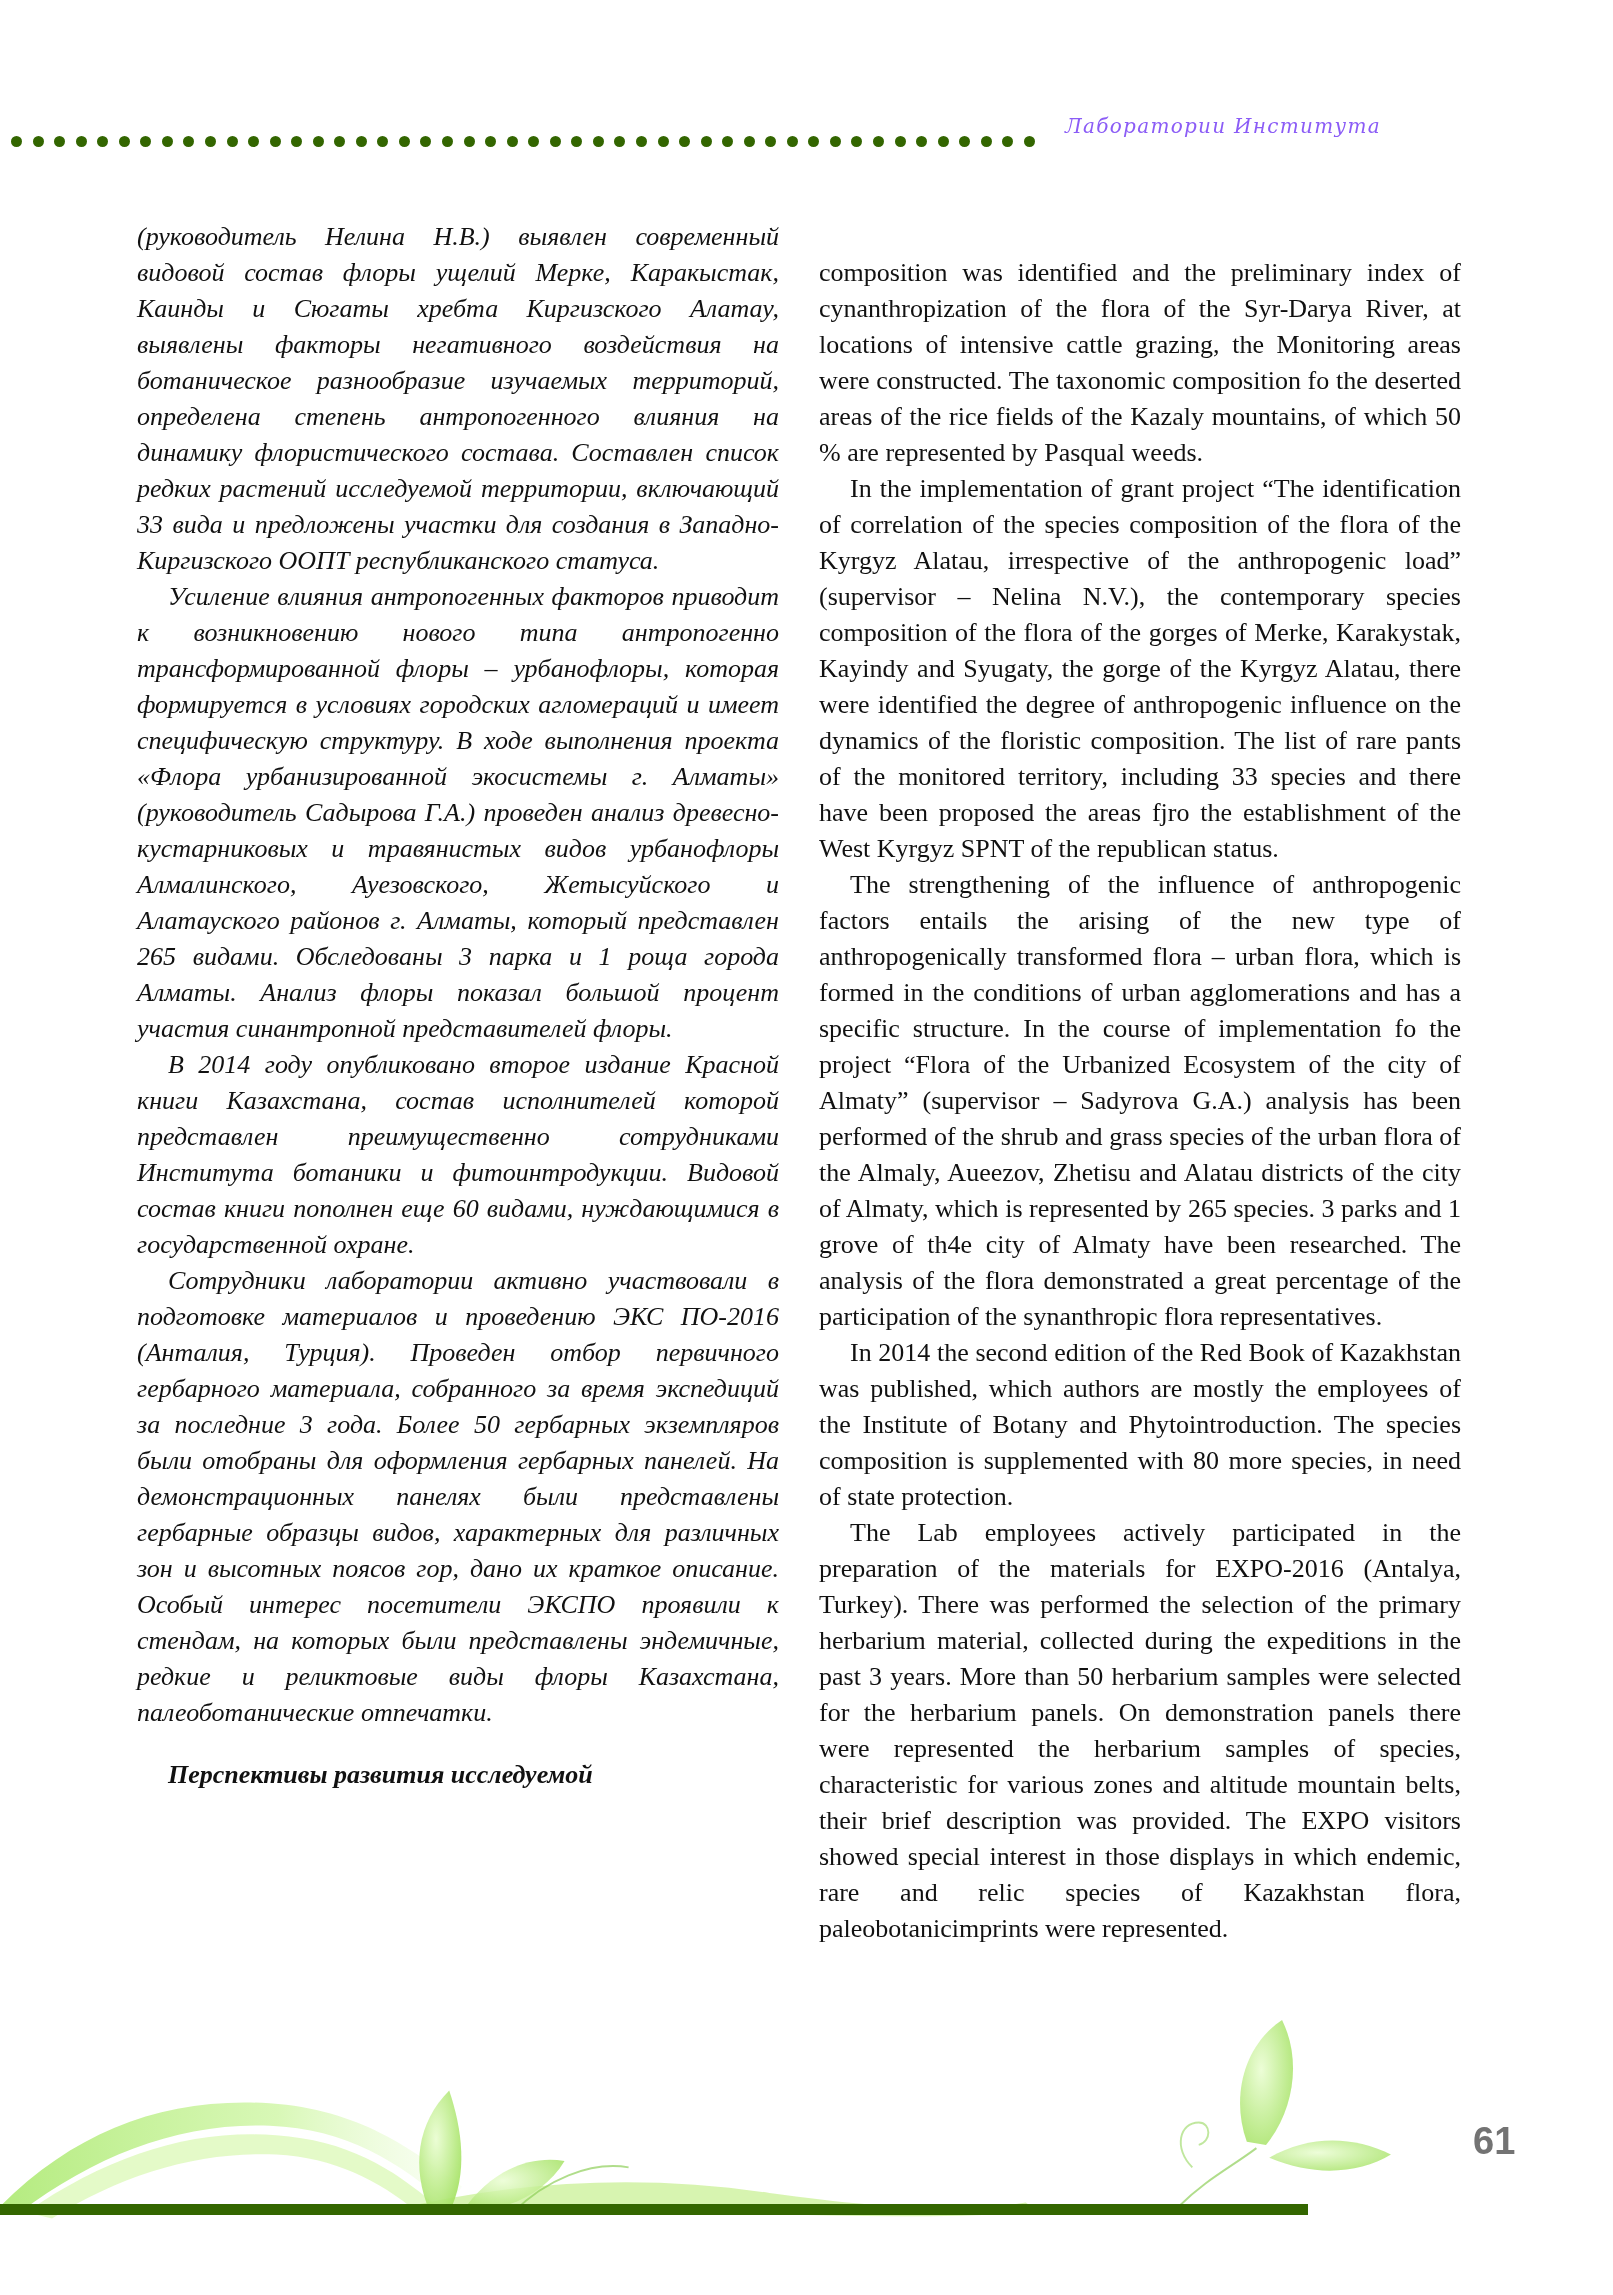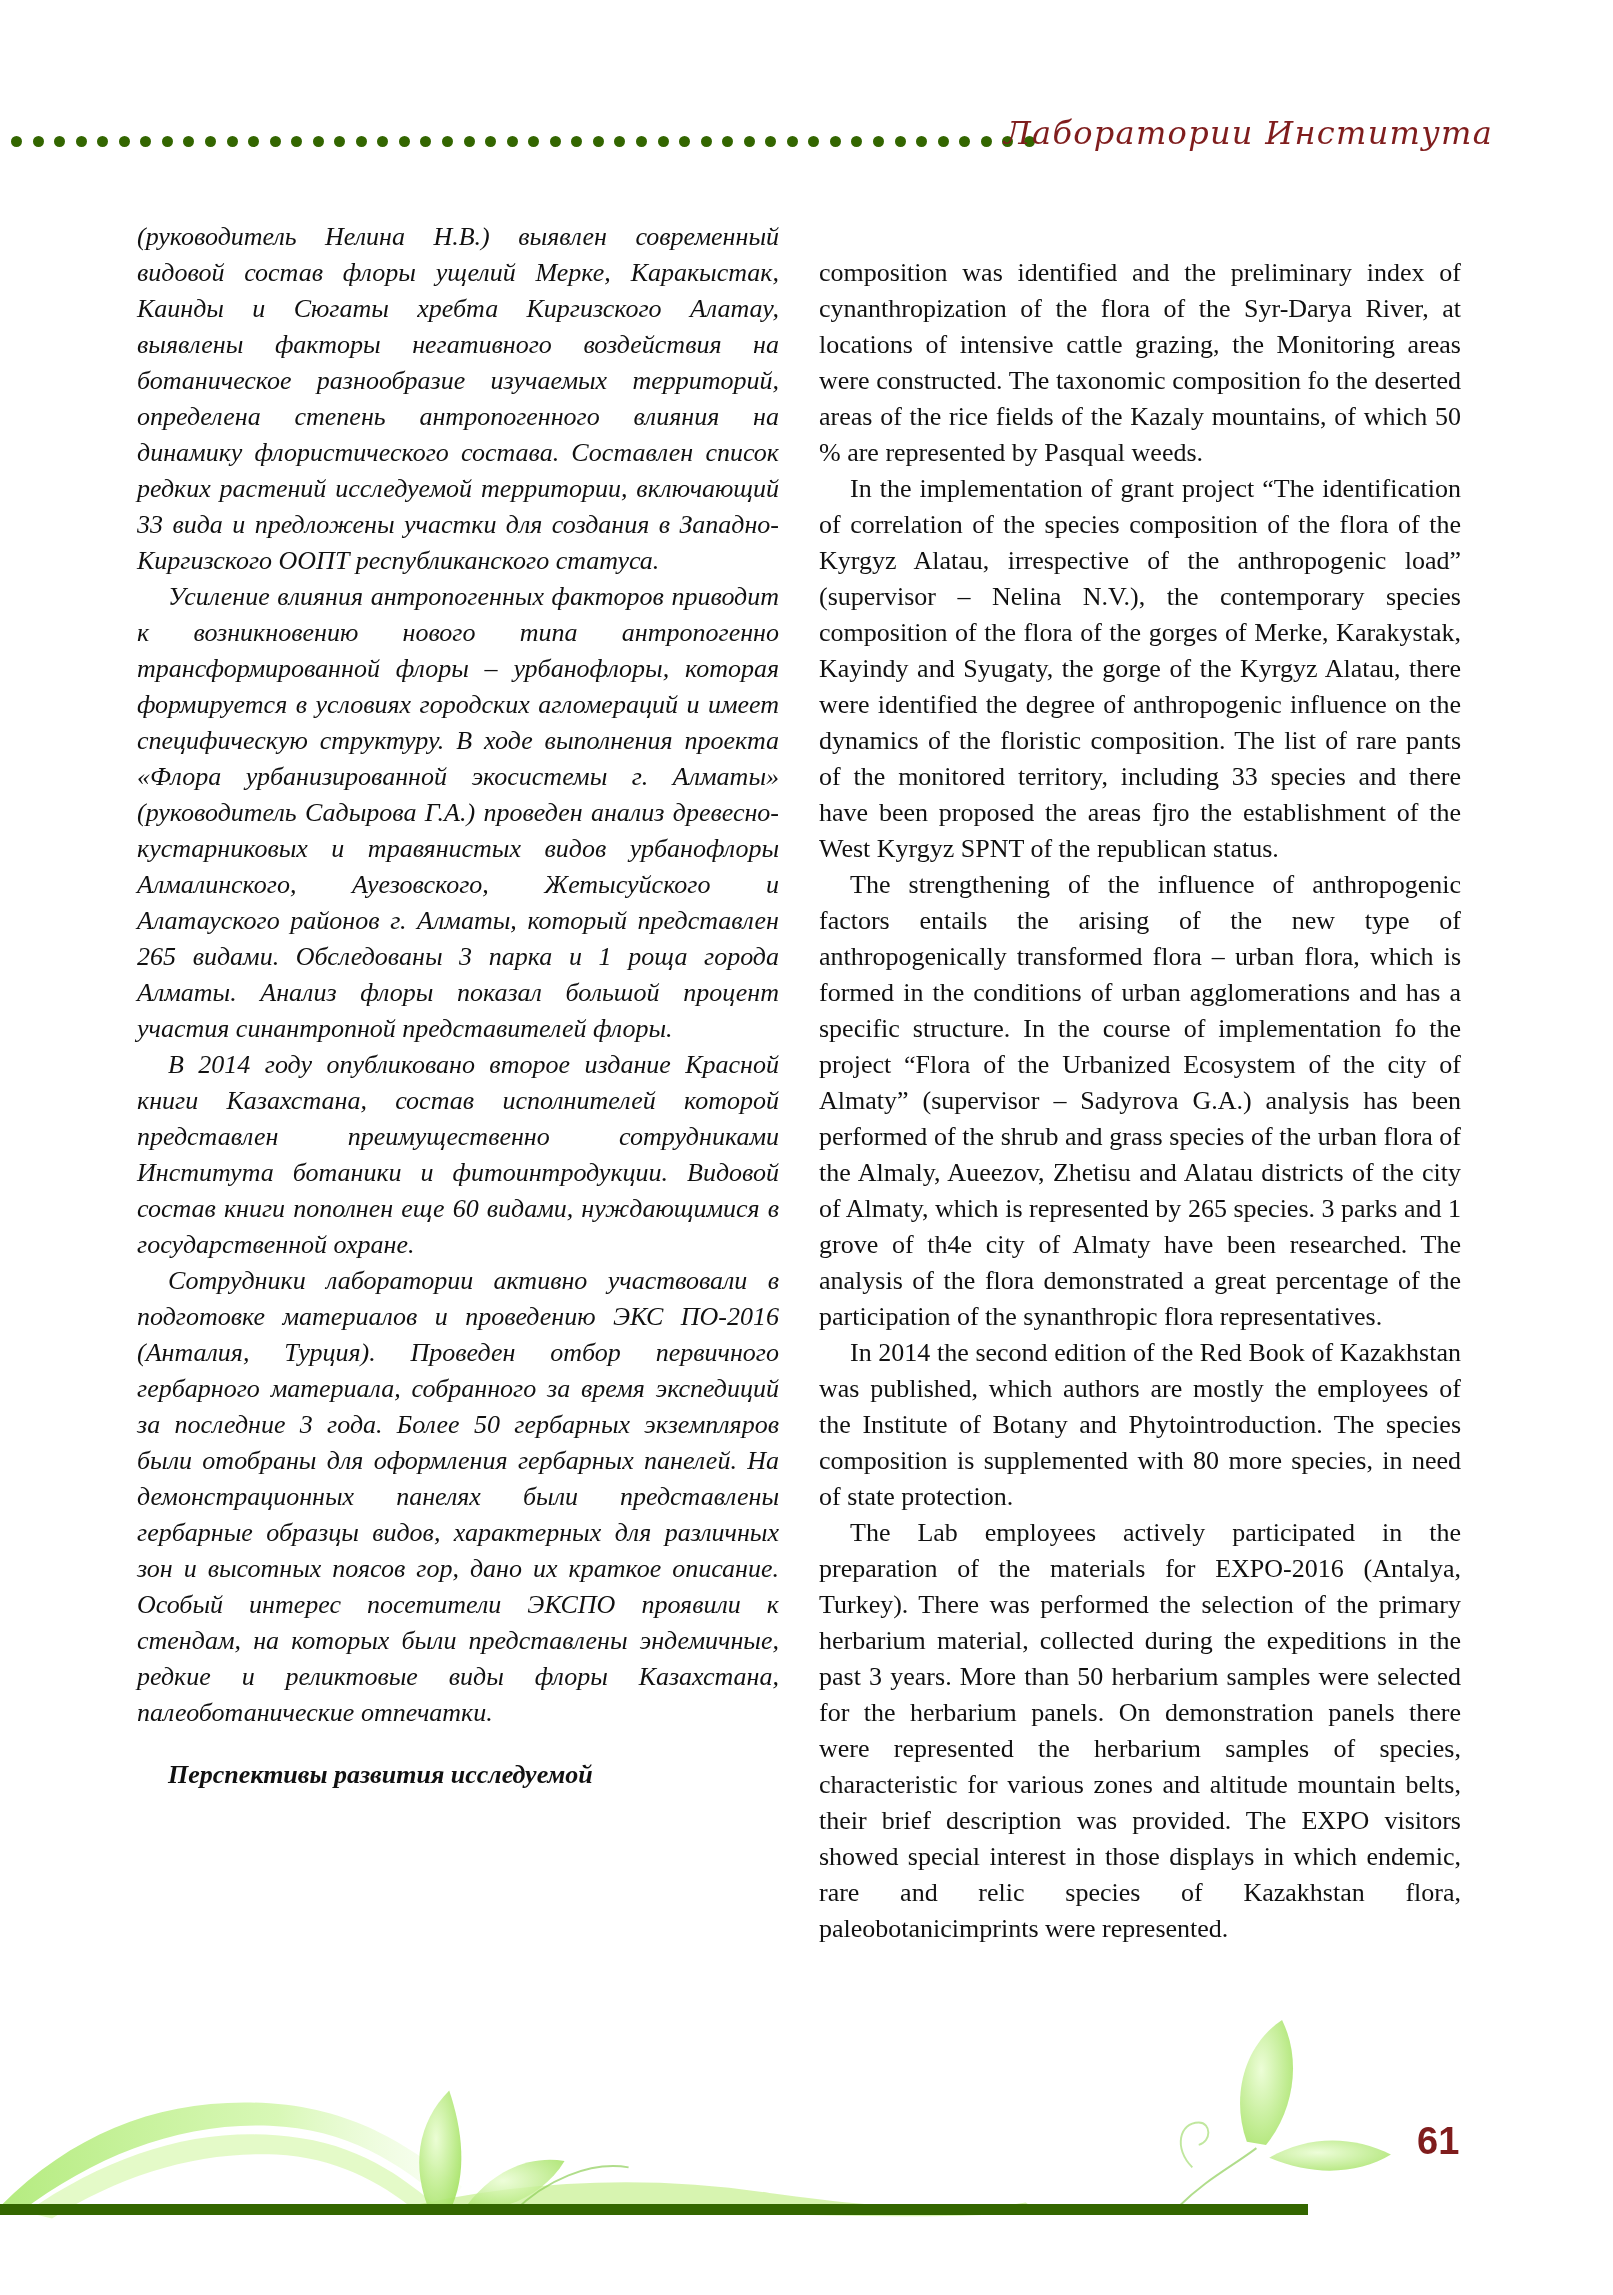--- a/index.html
+++ b/index.html
@@ -3,23 +3,23 @@
 <meta charset="utf-8">
 <style>
   html, body { margin: 0; padding: 0; background: #ffffff; }
   body { width: 1614px; height: 2295px; position: relative; overflow: hidden; }
   .page { position: absolute; left: 0; top: 0; width: 1614px; height: 2295px; }
 
   
   .dots { position: absolute; left: 11px; top: 136px; height: 11.5px; width: 1026px; }
   .dot { position: absolute; top: 0; width: 11px; height: 11px; border-radius: 50%; background: #336600; }
   .running-head {
-    position: absolute; left: 1004px; top: 114px;
+    position: absolute; left: 1065px; top: 114px;
     font-family: "DejaVu Serif", serif; font-style: italic;
-    font-size: 32px; color: #7f1d1d; letter-spacing: 1.3px; white-space: nowrap;
+    font-size: 20px; color: #8b5cf6; letter-spacing: 1.3px; white-space: nowrap;
   }
 
   
   .col {
     position: absolute; top: 219px; width: 642px;
     font-family: "Liberation Serif", serif; font-size: 26px; line-height: 36px;
     color: #111111; text-align: justify; hyphens: manual;
   }
   .col-left { left: 137px; font-style: italic; }
   .col-right { left: 819px; margin-top: 36px; }
@@ -27,22 +27,22 @@
   .col p.indent { text-indent: 31px; }
   .col h3 {
     margin: 26px 0 15.4px 0; padding-left: 31px;
     font-family: "Liberation Serif", serif; font-weight: bold; font-size: 26px; line-height: 35px;
   }
 
   
   .decor { position: absolute; left: 0; top: 2020px; width: 1475px; height: 205px; }
   .bottom-bar { position: absolute; left: 0; top: 2204px; width: 1308px; height: 11px; background: #336600; }
   .page-number {
-    position: absolute; left: 1417px; top: 2120px;
-    font-family: "Liberation Sans", sans-serif; font-weight: bold; font-size: 38px; color: #7f1d1d;
+    position: absolute; left: 1473px; top: 2120px;
+    font-family: "Liberation Sans", sans-serif; font-weight: bold; font-size: 38px; color: #737373;
   }
 </style>
 </head>
 <body>
 
 <div class="page">
 
   <div class="dots" id="dots">
       <span class="dot" style="left: 0px; background: rgb(51, 102, 0);"></span>
       <span class="dot" style="left: 21.6px; background: rgb(51, 102, 0);"></span>

